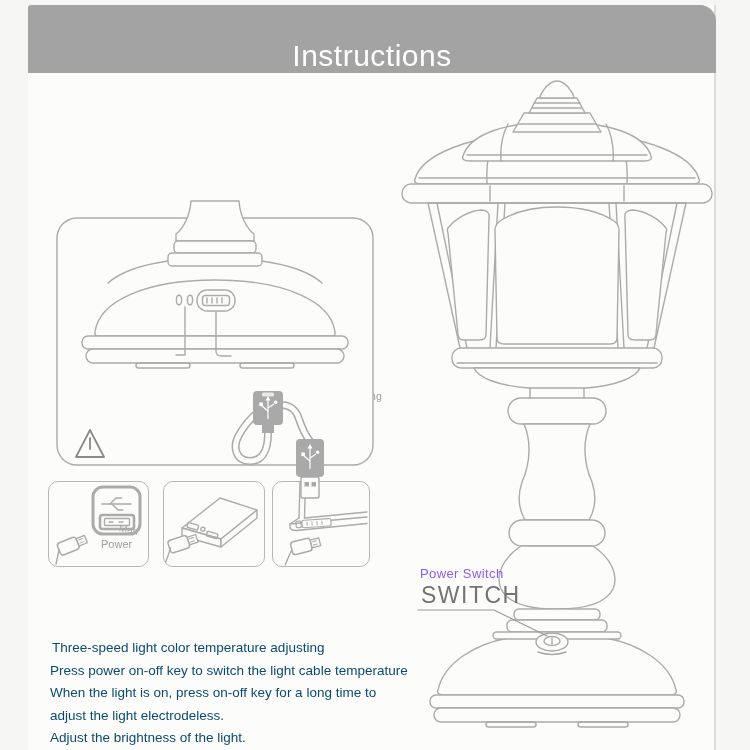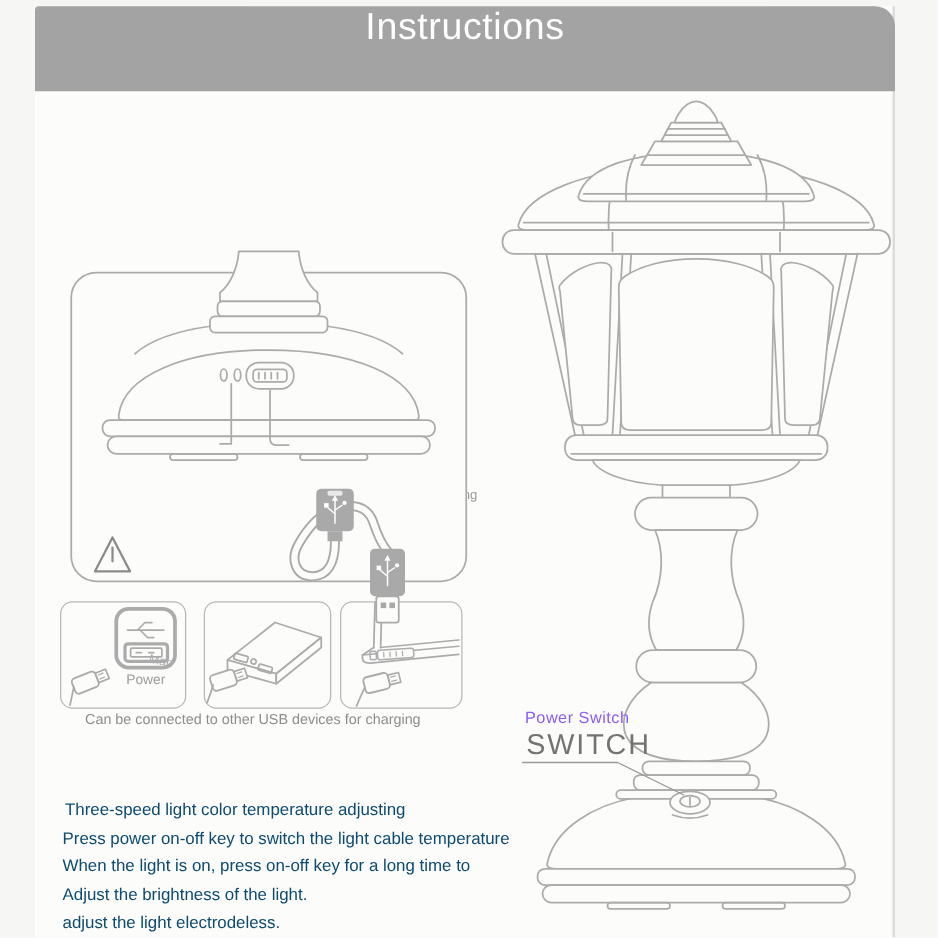--- a/index.html
+++ b/index.html
@@ -16,21 +16,21 @@
   .card{
     left:28px;top:5px;width:686px;height:745px;
     background:#fcfcfb;
     border-right:2px solid #dcdcda;
     z-index:0;
   }
   .header{
     left:28px;top:5px;width:688px;height:68px;
     background:#a3a3a3;
     border-radius:3px 16px 0 0;
-    display:flex;align-items:flex-start;justify-content:center;
+    display:flex;align-items:flex-end;justify-content:center;
     z-index:1;
   }
   .header .title{
     color:#ffffff;font-size:30px;letter-spacing:.5px;font-weight:400;
   }
 
   
   svg{display:block;overflow:visible;}
   .ln path,.ln rect,.ln ellipse,.ln circle,.ln line{
     stroke:#ababab;stroke-width:1.4;fill:none;
@@ -229,21 +229,20 @@
           <path d="M40,60.2 H44 M40,63.6 H44" style="stroke-width:1"></path>
           <rect class="wf" x="18" y="55.5" width="20" height="13" rx="3" style="stroke-width:1.5"></rect>
           <path d="M8,76 Q13,69 18,63"></path>
         </g>
       </g>
     </svg>
   </div>
 
   <div class="abs man-lbl">Man</div>
   <div class="abs socket-lbl">Power</div>
-  <div class="abs caption">Can be connected to other USB devices for charging</div>
 
   <svg class="abs lamp-svg" width="330" height="648" viewBox="0 0 330 648">
     <g class="ln">
 
       <path class="wf" d="M25,101 C32,76 80,58 140,55 L194,55 C254,58 302,76 309,101 Q311,106 302,106 L32,106 Q23,106 25,101 Z"></path>
       <path d="M105,58 C98,72 96,88 97,106 M229,58 C236,72 238,88 237,106"></path>
       <path d="M29,100 L305,100"></path>
       <path class="wf" d="M73,78 C80,56 115,44 167,44 C219,44 254,56 261,78 Q263,83 254,83 L80,83 Q71,83 73,78 Z"></path>
       <path d="M118,46 C112,57 110,69 111,83 M216,46 C222,57 224,69 223,83"></path>
       <path d="M77,77 L257,77"></path>
@@ -294,17 +293,17 @@
     </g>
   </svg>
 
   <div class="abs power-switch-lbl">Power Switch</div>
   <div class="abs switch-lbl">SWITCH</div>
 
   <div class="abs instructions">
     <div class="l1">Three-speed light color temperature adjusting</div>
     <div>Press power on-off key to switch the light cable temperature</div>
     <div>When the light is on, press on-off key for a long time to</div>
+    <div>adjust the light electrodeless.</div>
     <div>Adjust the brightness of the light.</div>
-    <div>adjust the light electrodeless.</div>
   </div>
 
 </div>
 
 </body></html>

